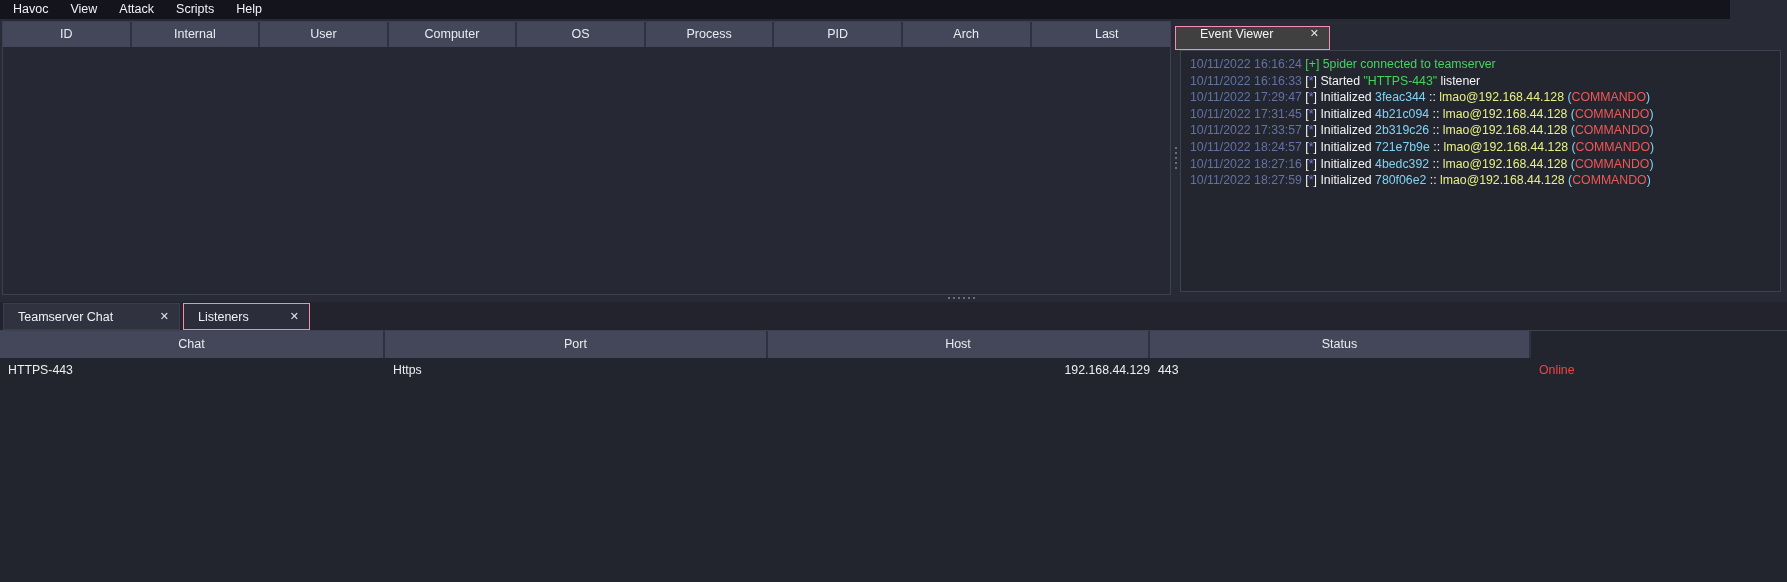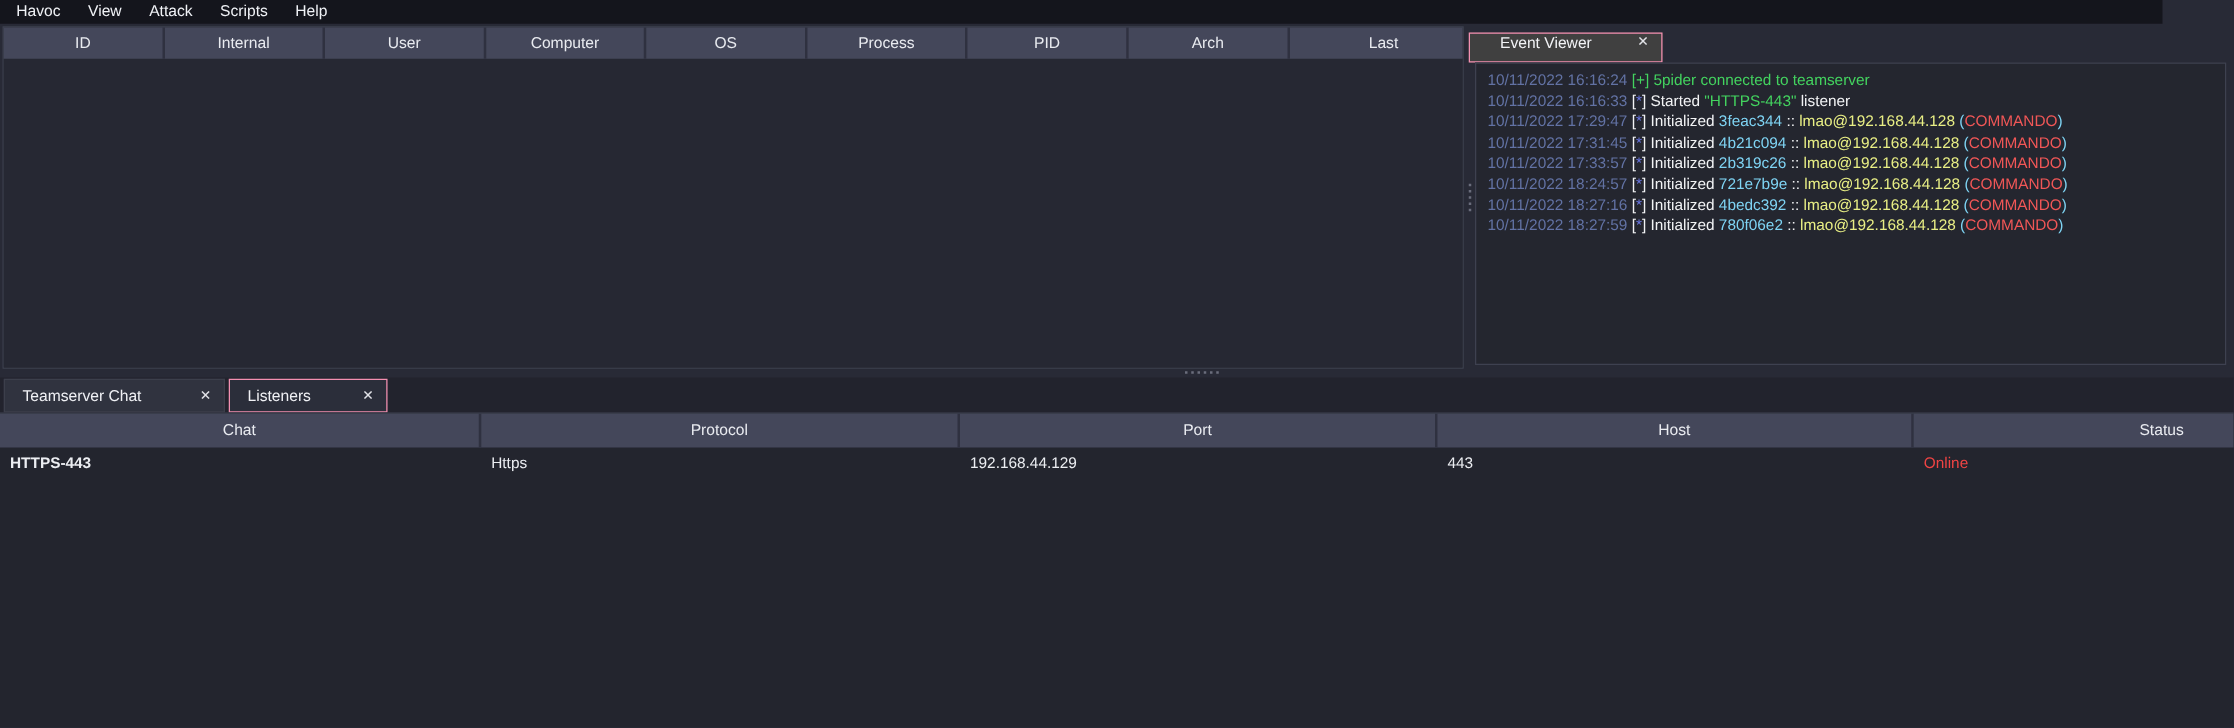--- a/index.html
+++ b/index.html
@@ -92,23 +92,23 @@
   .lt-hcell:nth-child(1){ width:385px; }
   .lt-hcell:nth-child(2){ width:383px; }
   .lt-hcell:nth-child(3){ width:382px; }
   .lt-hcell:nth-child(4){ width:381px; }
   .lt-hcell:nth-child(5){ width:256px; border-right:none; text-align:right; padding-right:40px; }
   .lt-row { display:flex; height:23px; align-items:center; }
   .lt-cell {
     font-size:12.3px; color:#eceef2; padding-left:8px;
     white-space:nowrap; overflow:hidden;
   }
-  .lt-cell:nth-child(1){ width:385px;font-weight:bold; }
+  .lt-cell:nth-child(1){ width:385px; }
   .lt-cell:nth-child(2){ width:383px; }
-  .lt-cell:nth-child(3){ width:382px; }
+  .lt-cell:nth-child(3){ width:382px;text-align:right; }
   .lt-cell:nth-child(4){ width:381px; }
   .lt-cell:nth-child(5){ width:256px; }
 </style>
 </head>
 <body>
 
 <div class="menubar">
     <div class="menu-item">Havoc</div>
     <div class="menu-item">View</div>
     <div class="menu-item">Attack</div>
@@ -174,21 +174,20 @@
   </div>
   <div class="b-tab tab-listeners active">
     <span class="tab-label">Listeners</span>
     <span class="tab-close">✕</span>
   </div>
 </div>
 
 <div class="listeners-panel">
   <div class="lt-header">
       <div class="lt-hcell">Chat</div>
-      <div class="lt-hcell">Protocol</div>
       <div class="lt-hcell">Port</div>
       <div class="lt-hcell">Host</div>
       <div class="lt-hcell">Status</div>
     </div>
   <div class="lt-body">
       <div class="lt-row">
         <div class="lt-cell">HTTPS-443</div>
         <div class="lt-cell">Https</div>
         <div class="lt-cell">192.168.44.129</div>
         <div class="lt-cell">443</div>

